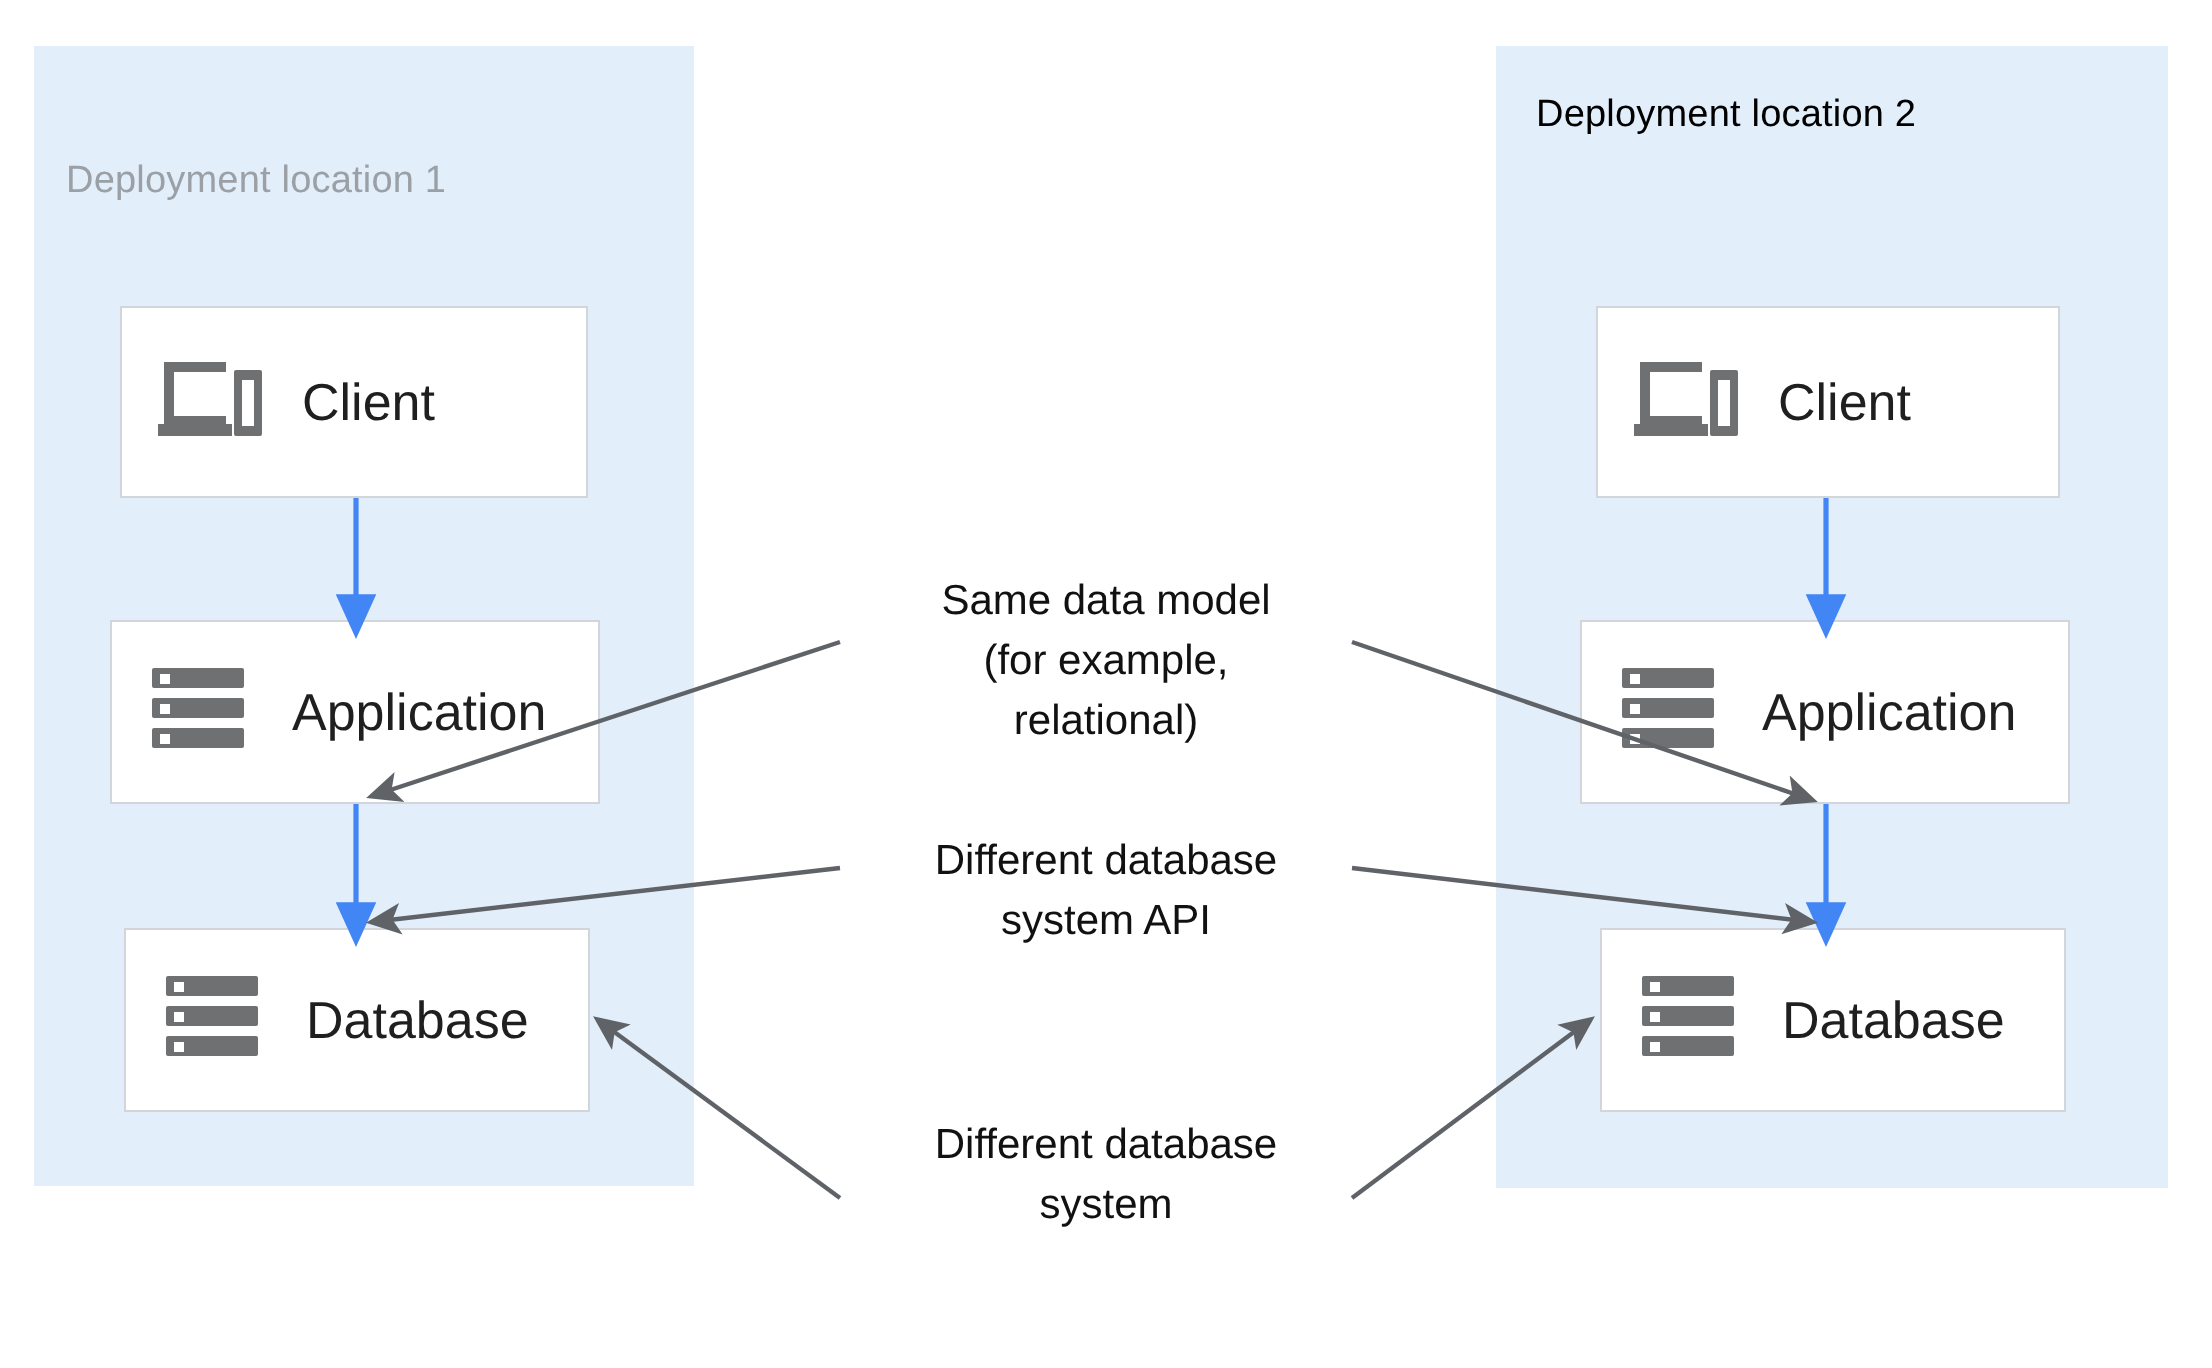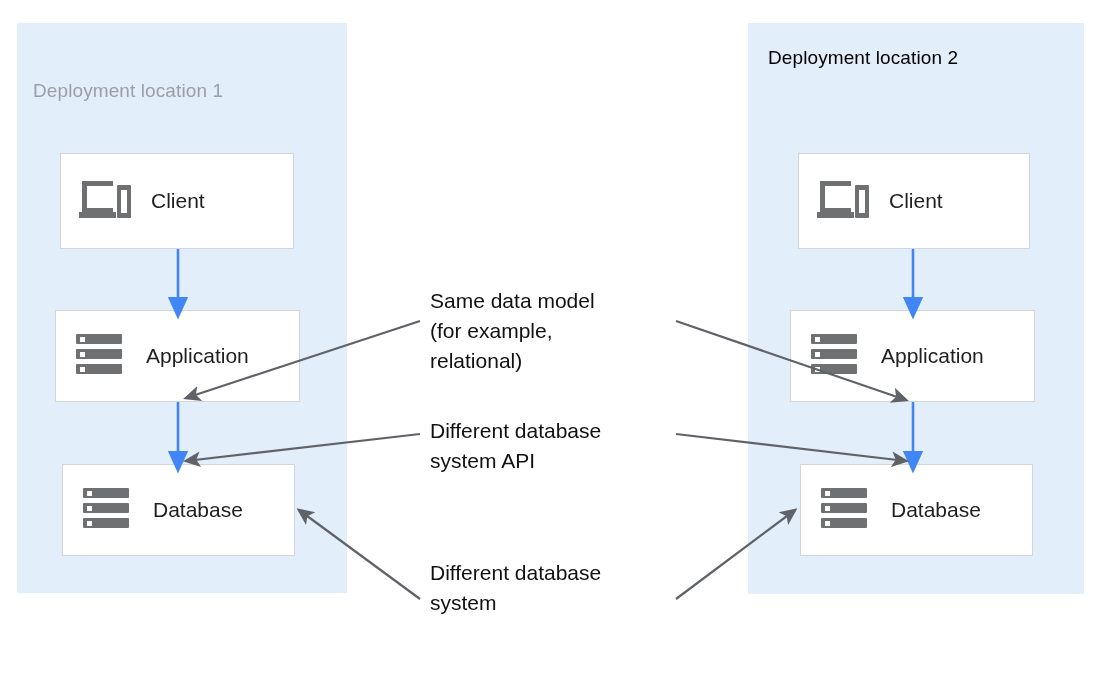--- a/index.html
+++ b/index.html
@@ -36,30 +36,31 @@
     box-sizing: border-box;
     display: flex;
     align-items: center;
   }
   .node .icon {
     flex: 0 0 auto;
     display: block;
     margin-left: 18px;
   }
   .node .node-label {
-    font-size: 21px;
+    font-size: 26px;
     color: #1f1f1f;
     margin-left: 20px;
     white-space: nowrap;
   }
   .callout {
     position: absolute;
     font-size: 21px;
     color: #111111;
     line-height: 30px;
+    text-align: center;
     white-space: pre-line;
   }
   svg.overlay {
     position: absolute;
     left: 0;
     top: 0;
     width: 1106px;
     height: 684px;
     pointer-events: none;
   }

